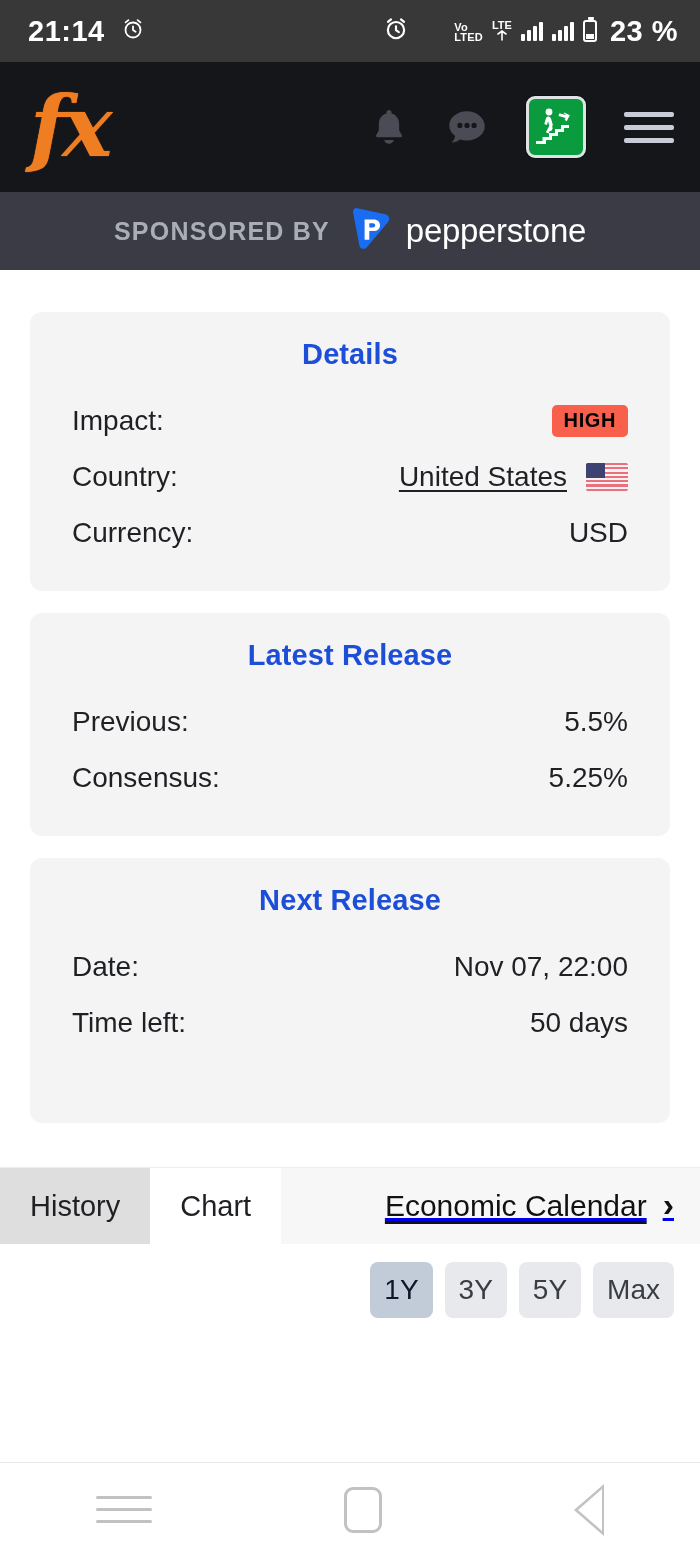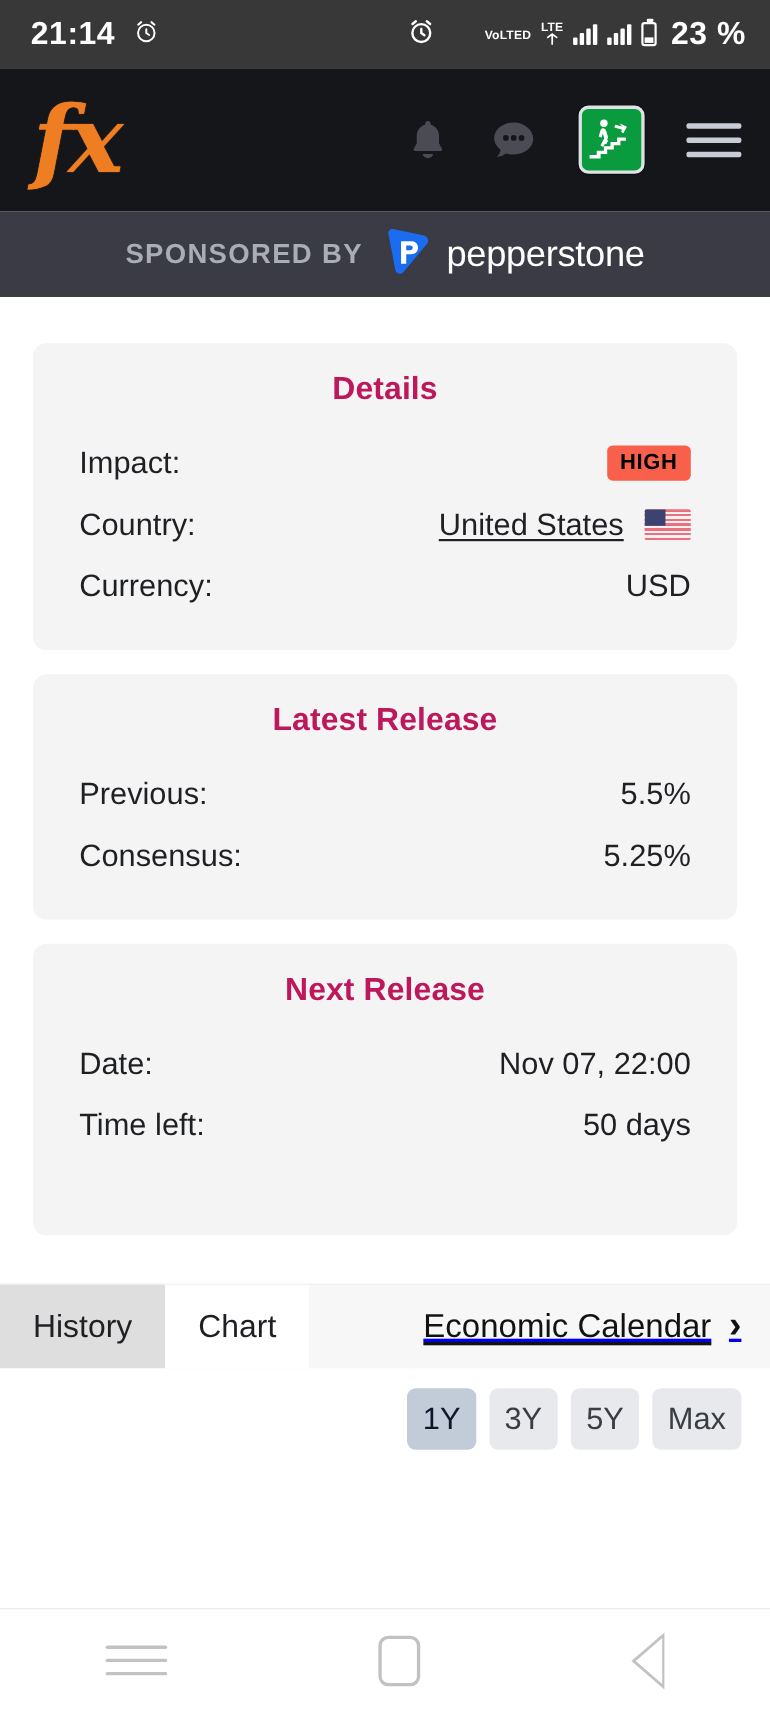--- a/index.html
+++ b/index.html
@@ -16,21 +16,21 @@
     height:62px; background:#383838; color:#fff;
     display:flex; align-items:center; justify-content:space-between;
     padding:0 22px 0 28px;
   }
   .sb-left{ display:flex; align-items:center; gap:16px; }
   .sb-time{ font-size:29px; font-weight:700; letter-spacing:.5px; }
   .sb-right{ display:flex; align-items:center; gap:9px; }
   .sb-battpct{ font-size:29px; font-weight:700; letter-spacing:.5px; margin-left:4px;}
   .alarm-glyph{ display:inline-block; }
   .volte{
-    display:flex; flex-direction:row; line-height:.92;
+    display:flex; flex-direction:column; line-height:.92;
     font-size:11px; font-weight:700; letter-spacing:.2px; transform:translateY(1px);margin-left:36px;
   }
   .ltebox{ display:flex; flex-direction:column; align-items:center; line-height:.9; }
   .ltebox .l1{ font-size:11px; font-weight:700; }
   .bars{ display:flex; align-items:flex-end; gap:2px; height:20px; }
   .bars i{ display:block; width:4px; background:#fff; border-radius:1px; }
   .battery{
     width:14px; height:22px; border:2px solid #fff; border-radius:3px;
     position:relative; display:inline-block;
   }
@@ -74,21 +74,21 @@
   .pepper-name{ color:#fff; font-size:33px; font-weight:400; letter-spacing:-.3px; }
 
   
   .content{ background:#fff; padding:0; }
   .card{
     margin:0 30px 22px 30px; background:#f4f4f5; border-radius:12px;
     padding:26px 42px 30px 42px;
   }
   .card:first-of-type{ margin-top:42px; }
   .card-title{
-    text-align:center; font-size:29px; font-weight:700; color:#be185d;
+    text-align:center; font-size:29px; font-weight:700; color:#1d4ed8;
     margin-bottom:22px; letter-spacing:.1px;
   }
   .row{
     display:flex; align-items:center; justify-content:space-between;
     min-height:56px; font-size:28px; color:#202024;
   }
   .row .lbl{ color:#1f2023; }
   .row .val{ color:#1f2023; }
 
   .badge-high{

